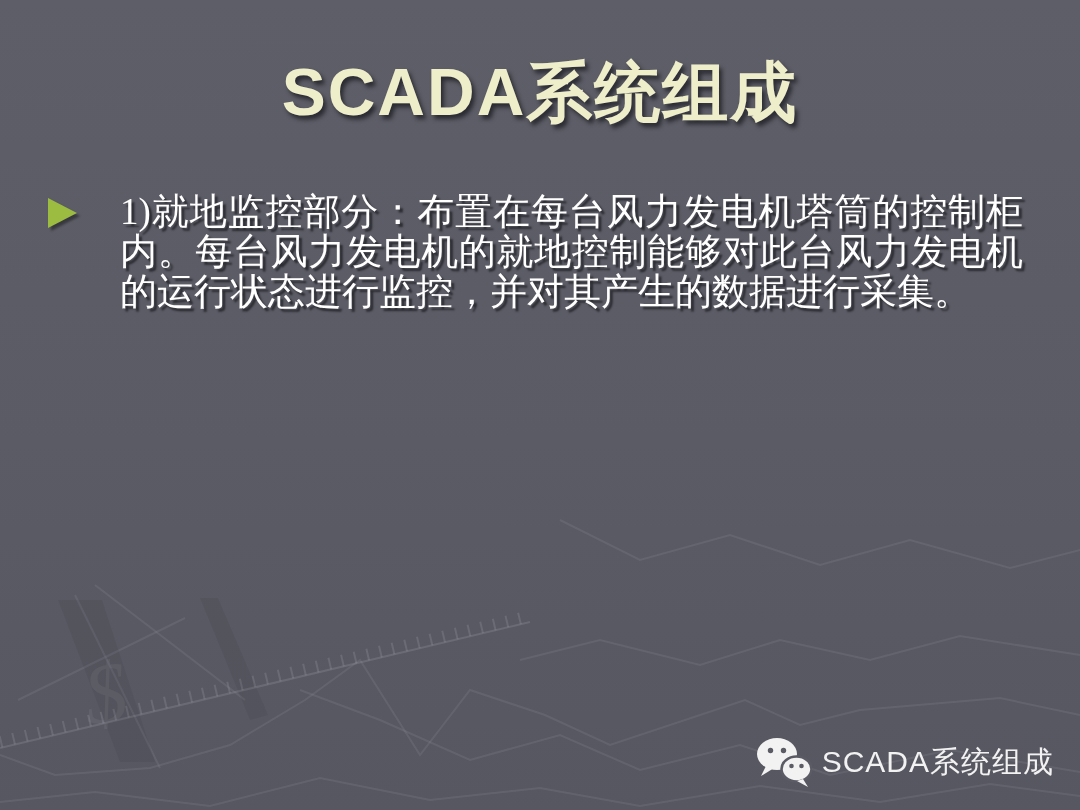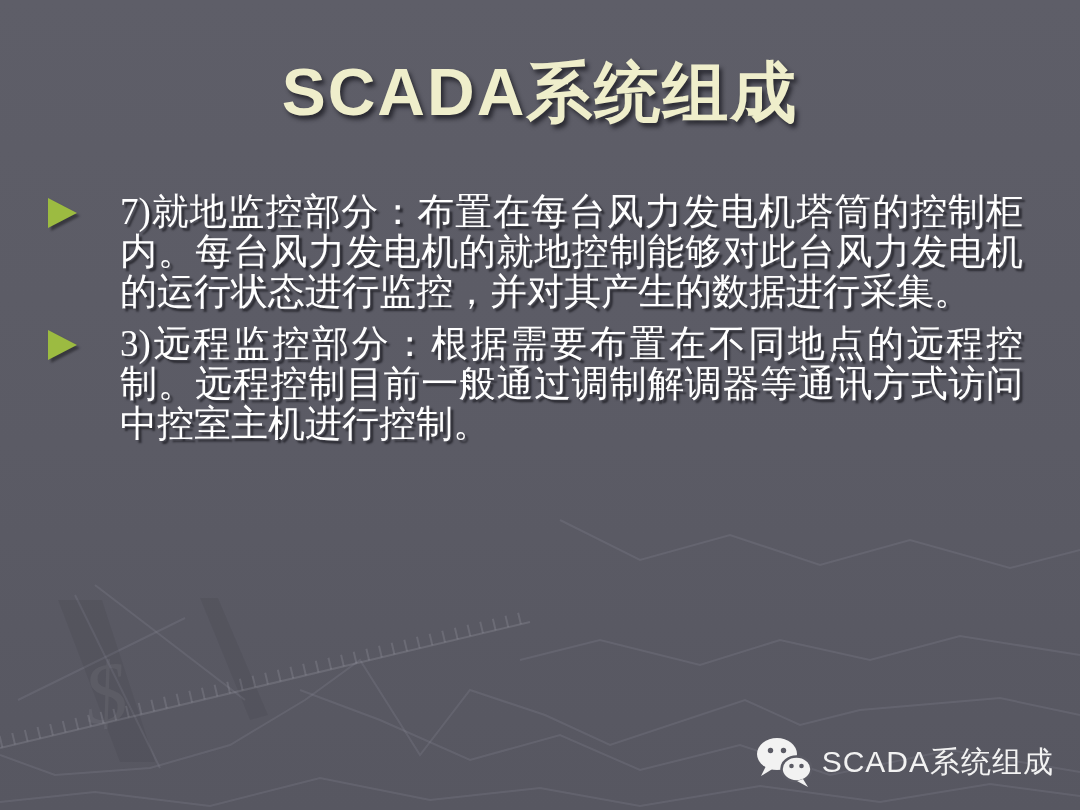--- a/index.html
+++ b/index.html
@@ -118,28 +118,24 @@
     </g>
   </svg>
 
   <h1 class="slide-title">SCADA系统组成</h1>
 
   <div class="bullet-list">
 
 
     <div class="bullet-item">
       <span class="bullet-marker"></span>
-      <span class="bullet-text">7)就地监控部分：布置在每台风力发电机塔筒的控制柜内。每台风力发电机的就地控制能够对此台风力发电机的运行状态进行监控，并对其产生的数据进行采集。</span>
+      <span class="bullet-text">1)就地监控部分：布置在每台风力发电机塔筒的控制柜内。每台风力发电机的就地控制能够对此台风力发电机的运行状态进行监控，并对其产生的数据进行采集。</span>
     </div>
 
 
-    <div class="bullet-item">
-      <span class="bullet-marker"></span>
-      <span class="bullet-text">3)远程监控部分：根据需要布置在不同地点的远程控制。远程控制目前一般通过调制解调器等通讯方式访问中控室主机进行控制。</span>
-    </div>
 
   </div>
 
   <div class="watermark">
     <svg class="wechat-icon-svg" width="56" height="52" viewBox="0 0 56 52" xmlns="http://www.w3.org/2000/svg">
 
       <ellipse cx="21" cy="18" rx="20" ry="16" fill="#f2f2f2"></ellipse>
       <path d="M10 30 L5 40 L18 32 Z" fill="#f2f2f2"></path>
       <circle cx="14.5" cy="14.5" r="2.7" fill="#5b5b65"></circle>
       <circle cx="27.5" cy="14.5" r="2.7" fill="#5b5b65"></circle>

